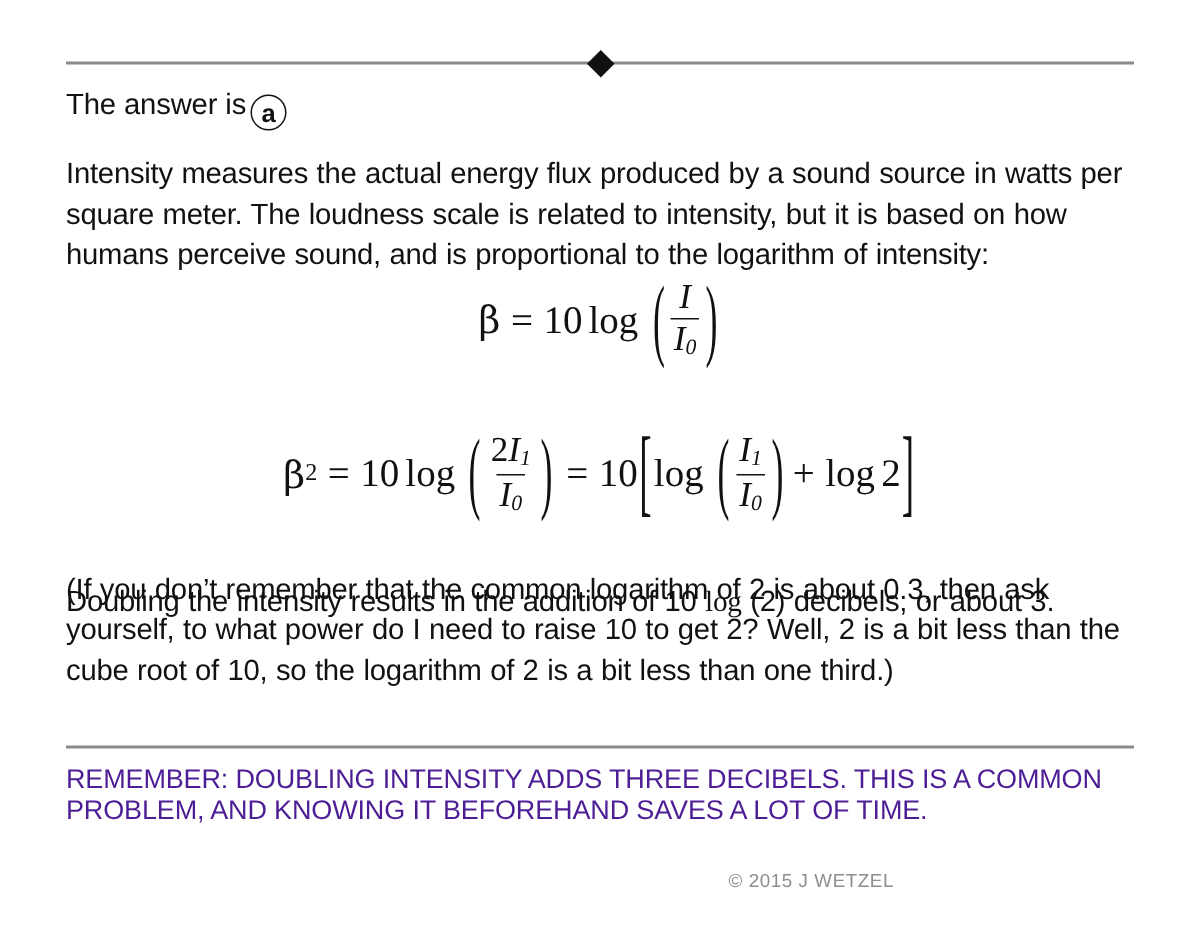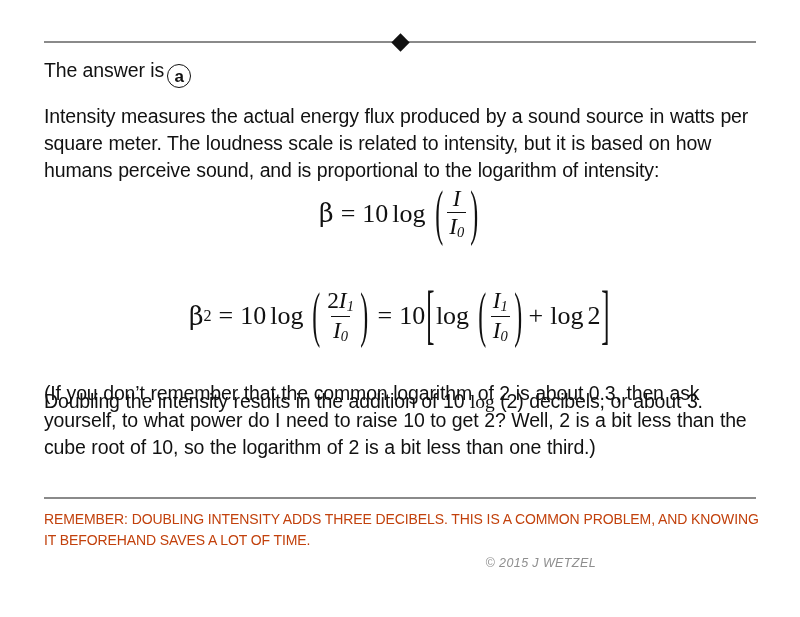--- a/index.html
+++ b/index.html
@@ -159,32 +159,31 @@
     top: 497px;
     width: 712px;
     height: 1.5px;
     background: #8a8a8a;
   }
   .remember {
     position: absolute;
     left: 44px;
     top: 509px;
     width: 716px;
-    font-size: 14px;
+    font-size: 18px;
     line-height: 20.5px;
     letter-spacing: -0.1px;
-    color: #c2410c;
+    color: #4c1d95;
   }
 
   .copyright {
     position: absolute;
     right: 40px;
-    top: 556px;
+    top: 580px;
     font-size: 12.5px;
-    font-style: italic;
     color: #8e8e8e;
     letter-spacing: 0.4px;
   }
 </style>
 </head>
 <body>
 
 <div class="page">
 
   <div class="rule-wrap">

